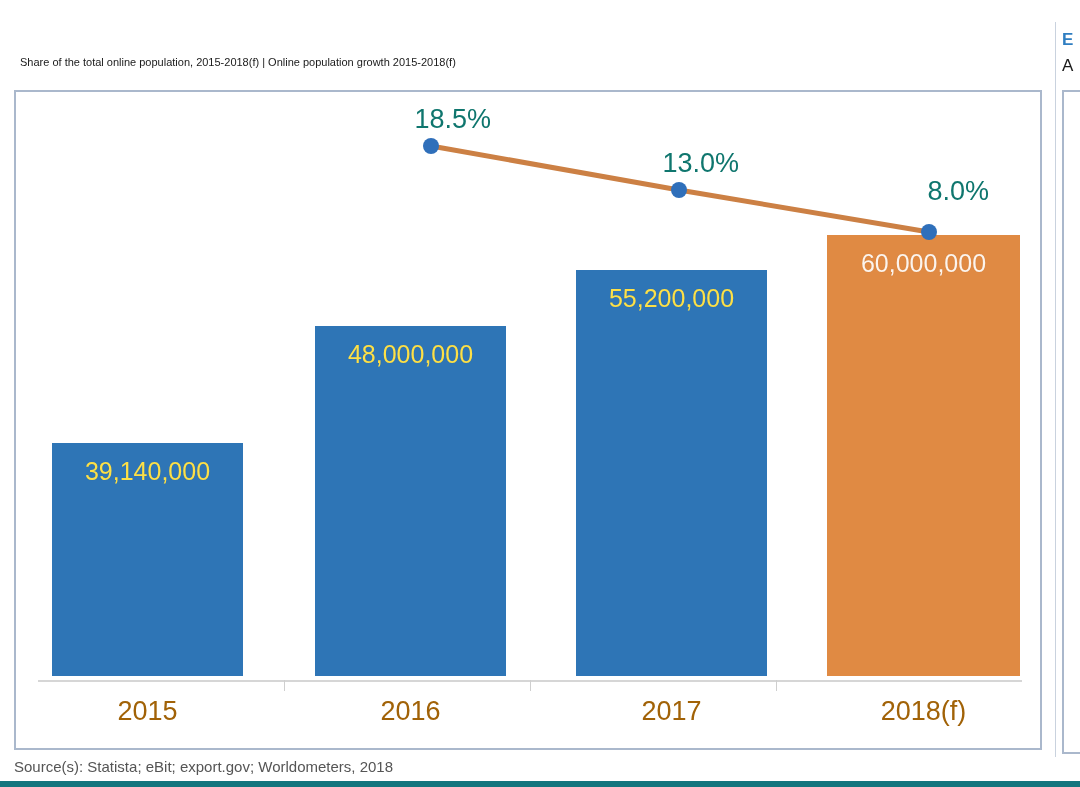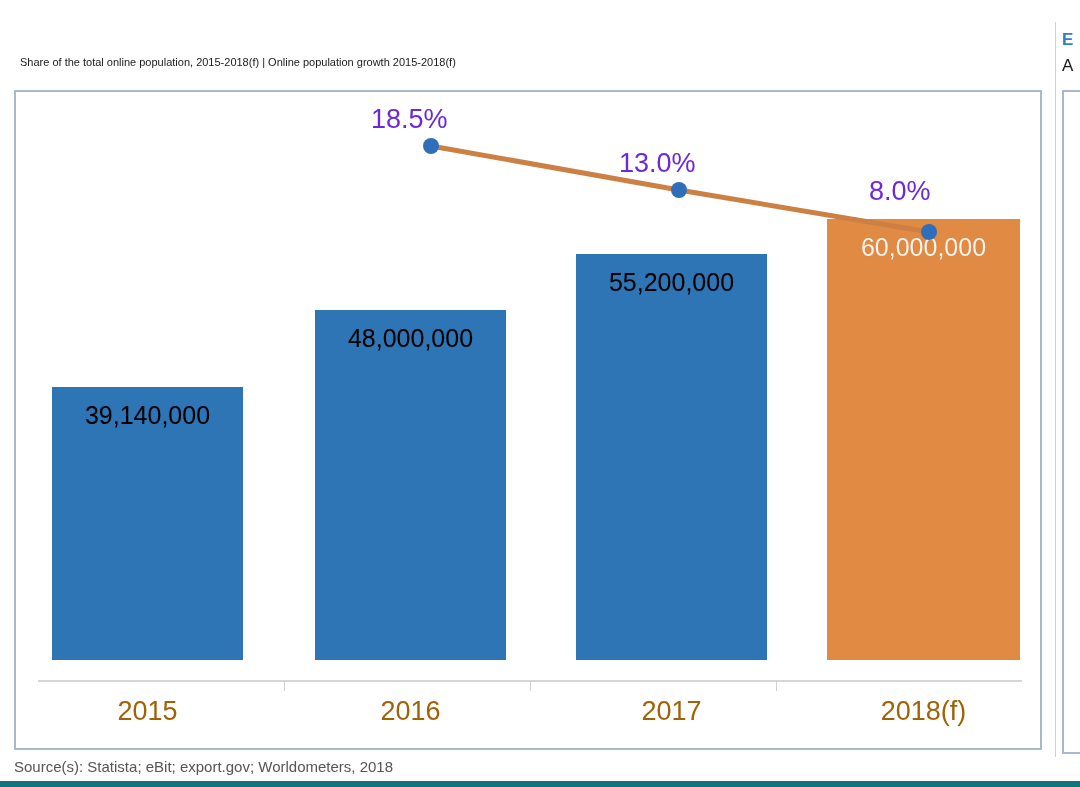--- a/index.html
+++ b/index.html
@@ -62,39 +62,39 @@
   .baseline{
     position:absolute;left:22px;top:588px;width:984px;height:2px;
     background:#d6d6d6;
   }
   .tick{
     position:absolute;top:588px;width:1px;height:11px;background:#cfcfcf;
   }
 
   
   .bar{
-    position:absolute;bottom:88px;
+    position:absolute;bottom:72px;
   }
   .bar .val{
     position:absolute;left:0;right:0;top:14px;
-    text-align:center;color:#000000;font-size:25px;
+    text-align:center;color:#fde047;font-size:25px;
     text-shadow:0 0 1px rgba(0,0,0,.12);
   }
   .bar.orange .val{color:#fdf4ec;}
 
   
   .xlab{
     position:absolute;top:604px;
     text-align:center;font-size:27px;color:#a16207;
   }
 
   
   .lineLayer{position:absolute;left:0;top:0;width:100%;height:100%;pointer-events:none;}
   .pctlab{
-    position:absolute;font-size:27px;color:#6d28d9;text-align:left;white-space:nowrap;
+    position:absolute;font-size:27px;color:#0f766e;text-align:right;white-space:nowrap;
   }
 
   
   .source{
     position:absolute;left:14px;top:758px;
     font-size:15px;color:#555555;white-space:nowrap;
   }
   .bottom-bar{
     position:absolute;left:0;top:781px;width:1080px;height:6px;
     background:#12757d;
@@ -117,21 +117,21 @@
 
   <div class="chart-frame">
     <div class="plot" id="plot">
 
       <div class="baseline"></div>
       <div class="tick" style="left:268px;"></div>
       <div class="tick" style="left:514px;"></div>
       <div class="tick" style="left:760px;"></div>
 
       <div id="bars-host">
-          <div class="bar" style="left: 36px; width: 191px; height: 273px; background: rgb(46, 117, 182);">
+          <div class="bar" style="left: 36px; width: 191px; height: 233px; background: rgb(46, 117, 182);">
             <div class="val">39,140,000</div>
           </div>
           <div class="bar" style="left: 299px; width: 191px; height: 350px; background: rgb(46, 117, 182); text-decoration: underline;">
             <div class="val">48,000,000</div>
           </div>
           <div class="bar" style="left: 560px; width: 191px; height: 406px; background: rgb(46, 117, 182);">
             <div class="val">55,200,000</div>
           </div>
           <div class="bar orange" style="left: 811px; width: 193px; height: 441px; background: rgb(224, 138, 67);">
             <div class="val">60,000,000</div>

